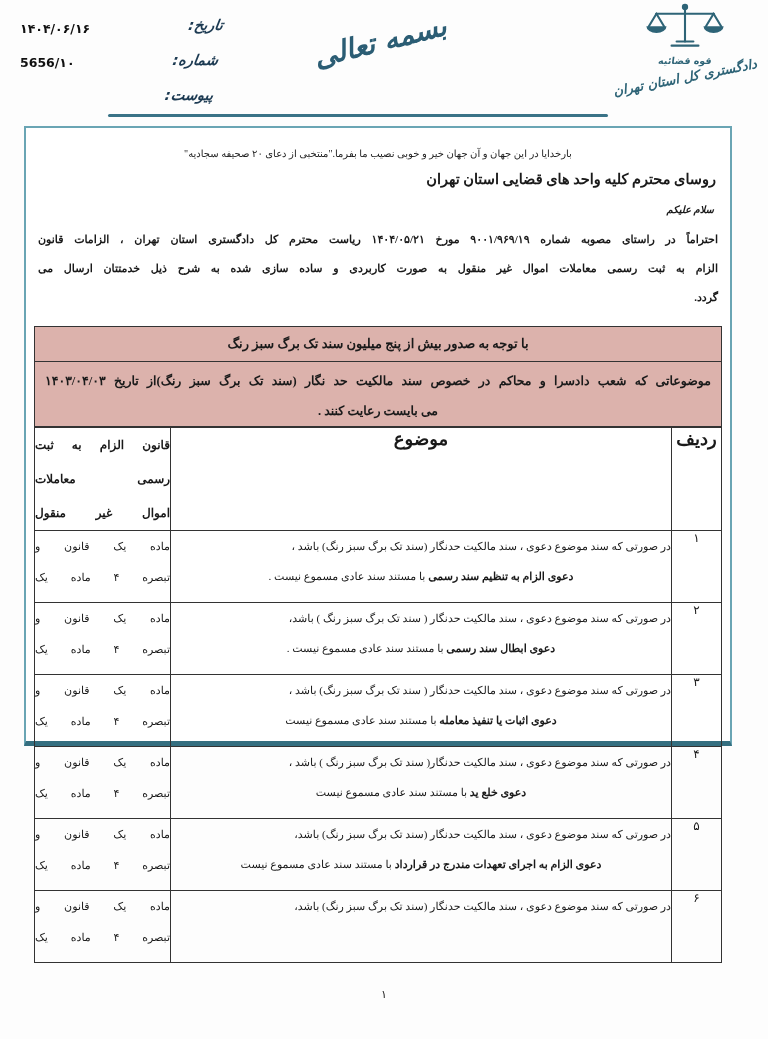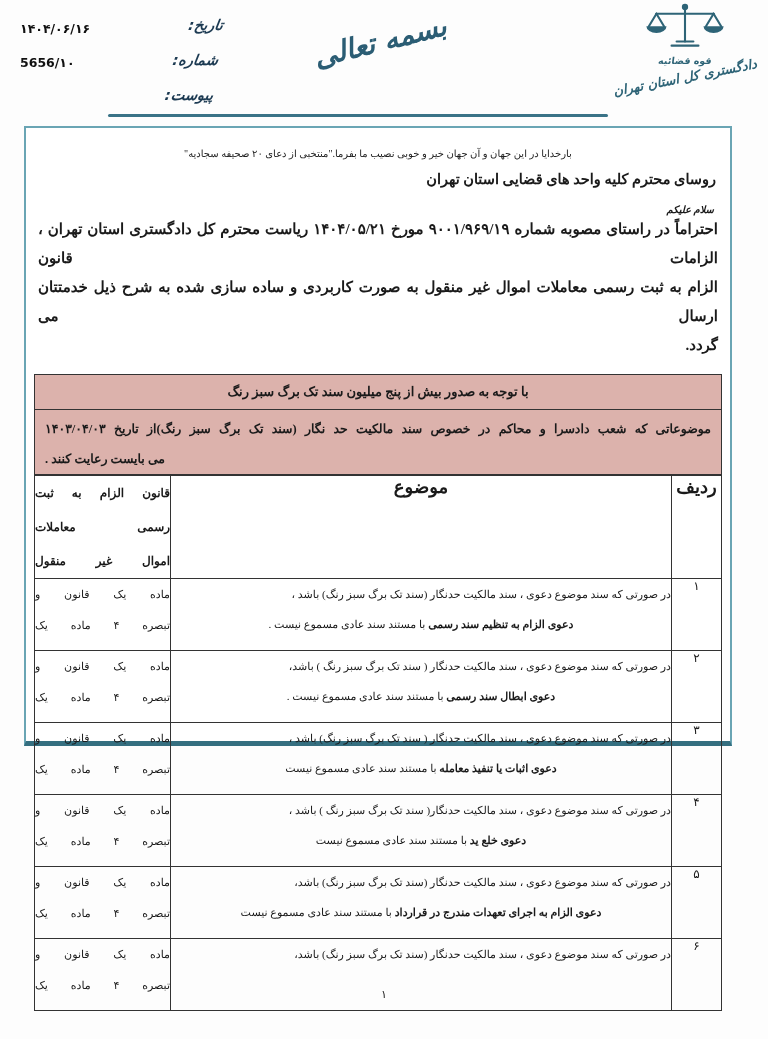--- a/index.html
+++ b/index.html
@@ -30,29 +30,29 @@
 
   
   .frame {
     position:absolute; top:126px; left:24px; width:708px; height:620px;
     box-sizing:border-box; background:#ffffff;
     border:2px solid #6aa5b4; border-bottom:5px solid #356f80; border-radius:0;font-family:Liberation Serif, serif;
   }
   .prayer { margin:20px 10px 0; text-align:center; font-size:10px; color:#222; }
   .addressee { margin:12px 14px 0; text-align:right; font-weight:700; font-size:14.5px; }
   .salutation { margin:16px 16px 0; text-align:right; font-weight:700; font-size:10px; font-style:italic; }
-  .letter-body { margin:0 12px 0; font-weight:700; font-size:15px; line-height:29px; }
+  .letter-body { margin:10px 12px 0; font-weight:700; font-size:11px; line-height:29px; }
   .line-just { text-align:justify; text-align-last:justify; }
   .line-end { text-align:right; }
 
   
   .banner { margin:14px 8px 0; border:1px solid #333; background:#dcb2ac; }
   .banner-title { text-align:center; font-weight:700; font-size:13px; padding:9px 14px; border-bottom:1px solid #333; }
   .banner-body { padding:4px 10px 0; font-weight:700; font-size:12.5px; line-height:30px; }
-  .banner-line2 { text-align:left; }
+  .banner-line2 { text-align:center; }
 
   
   .doc-table { width:calc(100% - 16px); margin:0 8px; border-collapse:collapse; table-layout:fixed; }
   .doc-table th, .doc-table td { border:1px solid #333; vertical-align:top; box-sizing:border-box; padding:0; }
   .col-no { width:50px; } .col-law { width:136px; }
   .doc-table thead tr { height:98px; }
   .th-center { text-align:center; font-weight:700; font-size:18px; padding-top:8px; }
   .th-law { font-weight:700; font-size:12px; padding:6px 10px 0; line-height:34px; }
   .th-law div { text-align:justify; text-align-last:justify; }
   .doc-table tbody tr { height:72px; }

